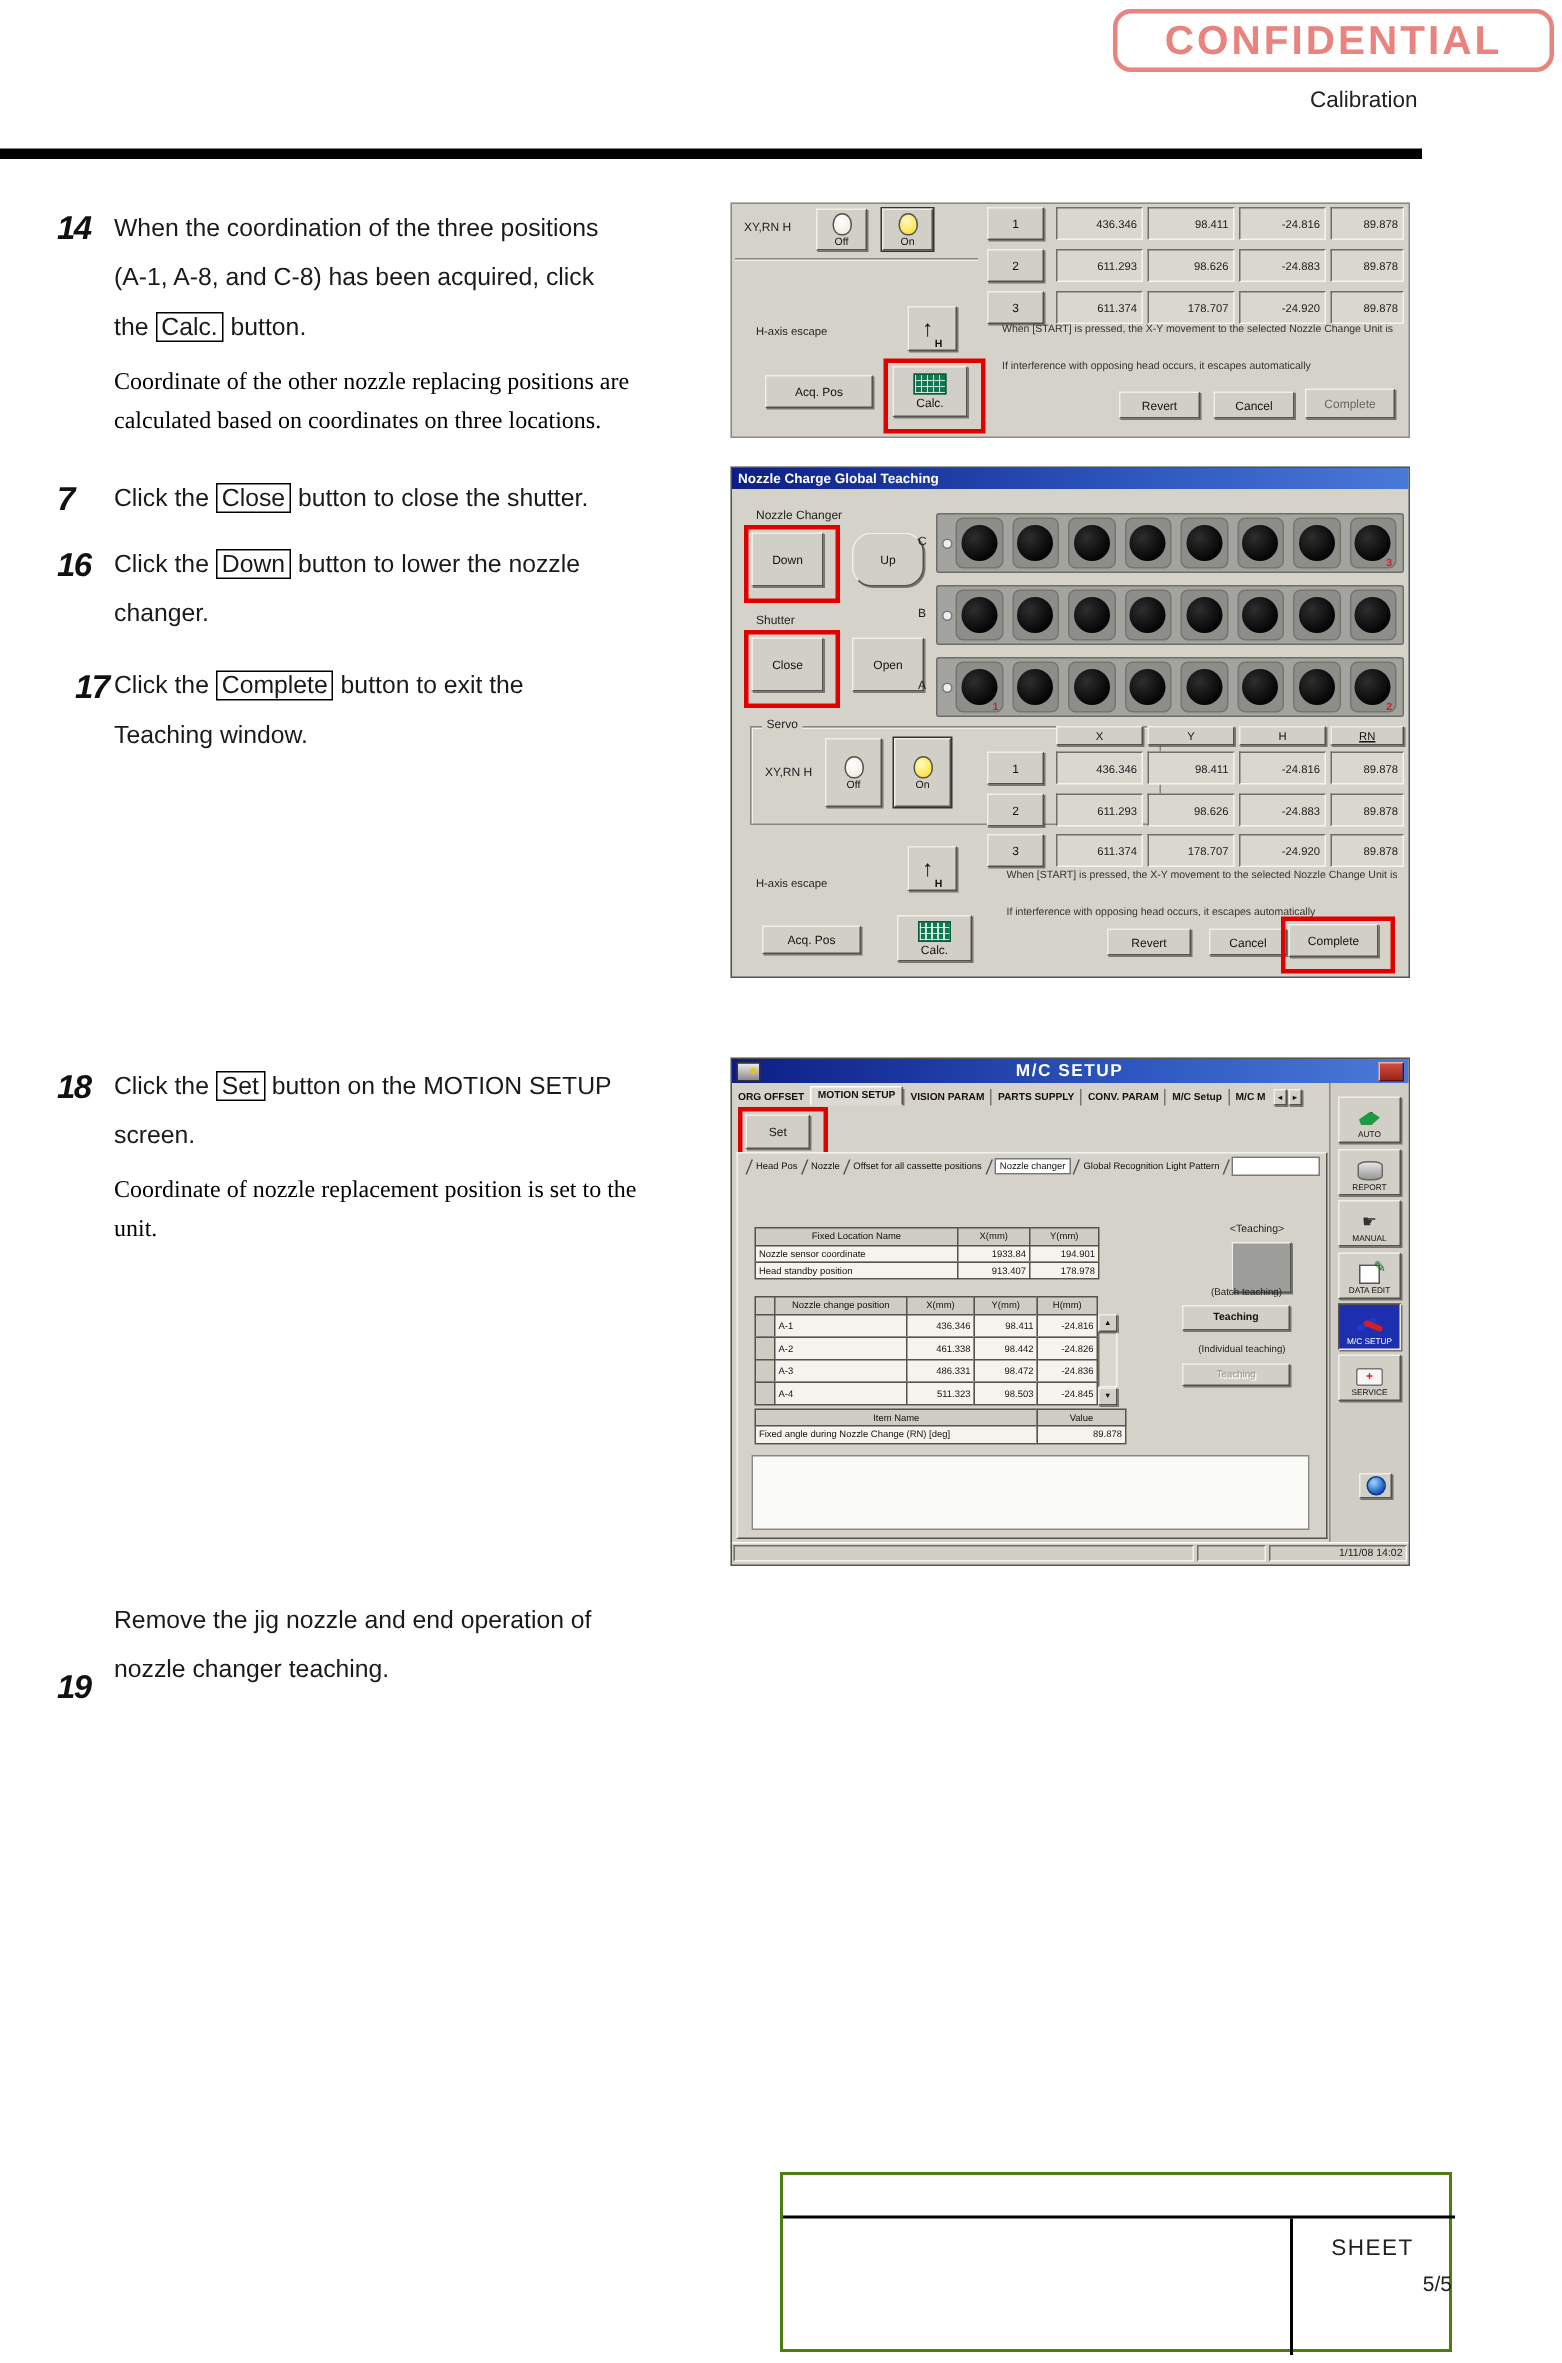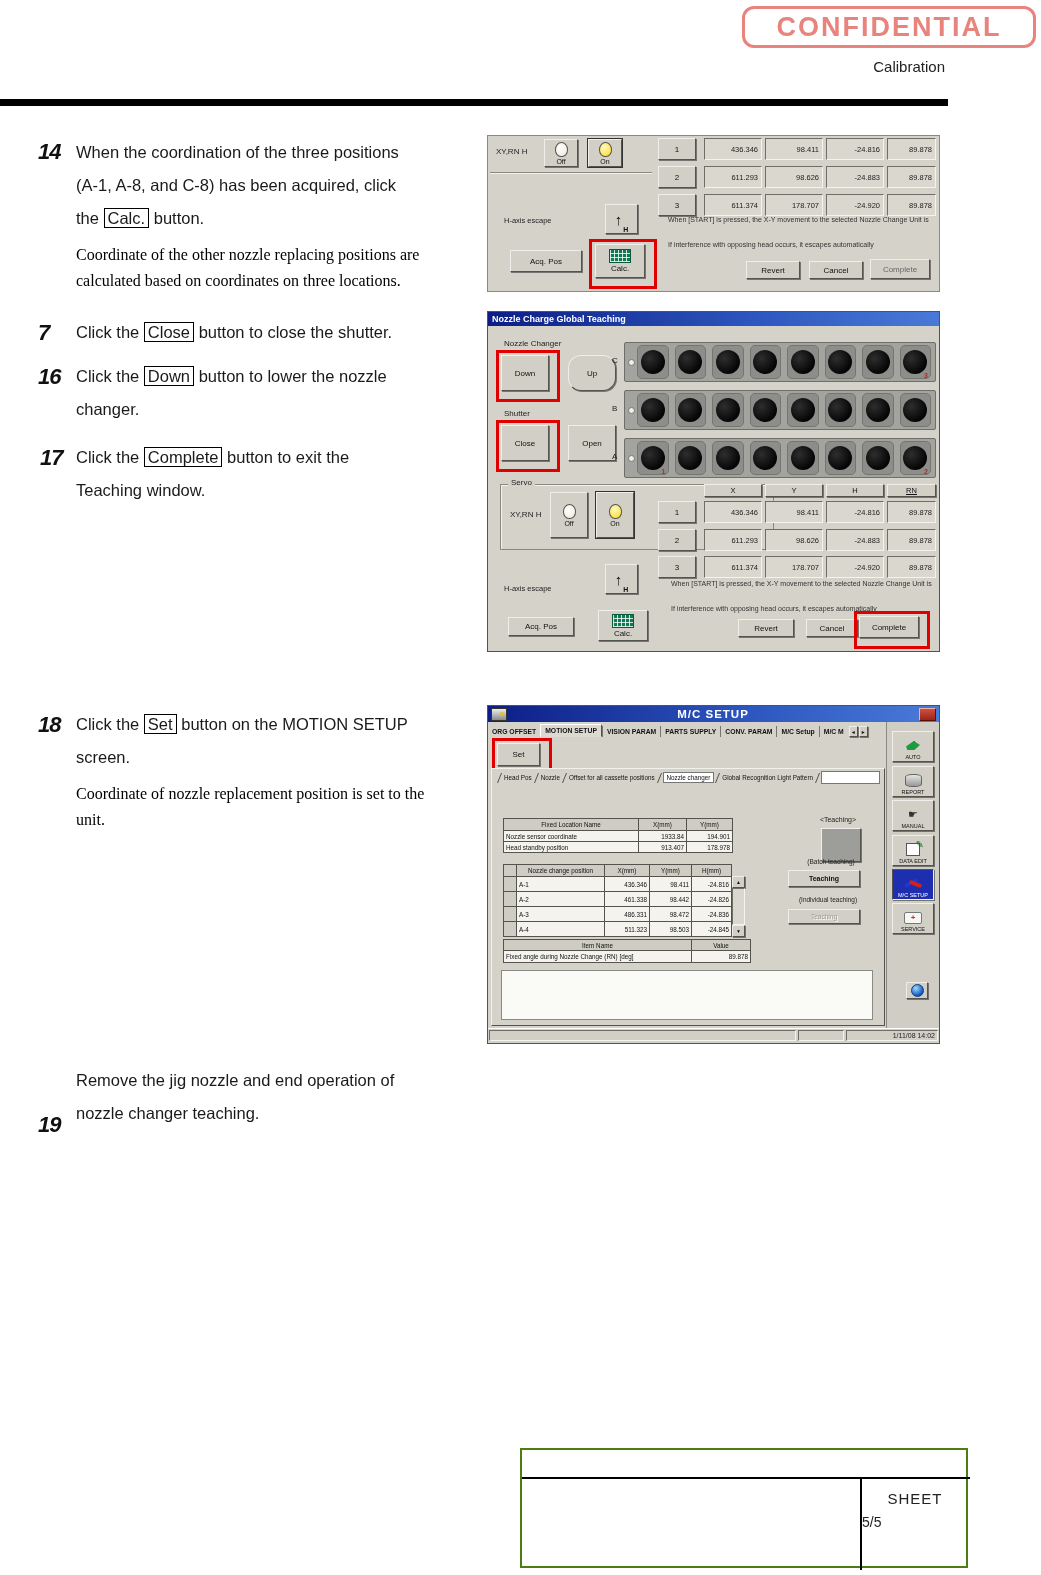--- a/index.html
+++ b/index.html
@@ -89,21 +89,21 @@
   .ticon{width:14px;height:11px;background:linear-gradient(#ececec,#8a8a8a);border:1px solid #333;position:relative;}
   .ticon::after{content:"";position:absolute;right:2px;top:3px;width:4px;height:4px;background:#e8c020;border-radius:50%;}
   .closebtn{background:linear-gradient(#d05040,#9a2418);border:1px solid;border-color:#f0b0a0 #5a1008 #5a1008 #f0b0a0;}
   .statusbar{background:#d2cfc6;border-top:1px solid #fff;display:flex;gap:2px;align-items:stretch;padding:1px 1px;box-sizing:border-box;}
   .statcell{border:1px solid;border-color:#6f6d66 #f4f3ef #f4f3ef #6f6d66;font-size:7px;display:flex;
             align-items:center;justify-content:flex-end;padding:0 2px;box-sizing:border-box;color:#222;}
 
   
   .sheet-outer{border:2px solid #4d7c0f;box-sizing:border-box;}
   .sheet-label{font-size:15px;letter-spacing:1px;color:#222;text-align:center;}
-  .sheet-val{font-size:14px;color:#222;text-align:left;}
+  .sheet-val{font-size:14px;color:#222;text-align:right;}
 </style>
 </head>
 <body>
 
 <div class="abs stamp">CONFIDENTIAL</div>
 <div class="abs section-hdr">Calibration</div>
 <div class="abs rule"></div>
 
 <div class="abs stepnum" style="left:38px;top:139px">14</div>
 <div class="abs stepline" style="left:76px;top:143px">When the coordination of the three positions</div>
@@ -112,21 +112,21 @@
 <div class="abs noteline" style="left:76px;top:246px">Coordinate of the other nozzle replacing positions are</div>
 <div class="abs noteline" style="left:76px;top:272px">calculated based on coordinates on three locations.</div>
 
 <div class="abs stepnum" style="left:38px;top:320px">7</div>
 <div class="abs stepline" style="left:76px;top:323px"><span>Click the </span><span class="kw">Close</span><span> button to close the shutter.</span></div>
 
 <div class="abs stepnum" style="left:38px;top:364px">16</div>
 <div class="abs stepline" style="left:76px;top:367px"><span>Click the </span><span class="kw">Down</span><span> button to lower the nozzle</span></div>
 <div class="abs stepline" style="left:76px;top:400px">changer.</div>
 
-<div class="abs stepnum" style="left:40px;top:445px">17</div>
+<div class="abs stepnum" style="left:50px;top:445px">17</div>
 <div class="abs stepline" style="left:76px;top:448px"><span>Click the </span><span class="kw">Complete</span><span> button to exit the</span></div>
 <div class="abs stepline" style="left:76px;top:481px">Teaching window.</div>
 
 <div class="abs stepnum" style="left:38px;top:712px">18</div>
 <div class="abs stepline" style="left:76px;top:715px"><span>Click the </span><span class="kw">Set</span><span> button on the MOTION SETUP</span></div>
 <div class="abs stepline" style="left:76px;top:748px">screen.</div>
 <div class="abs noteline" style="left:76px;top:785px">Coordinate of nozzle replacement position is set to the</div>
 <div class="abs noteline" style="left:76px;top:811px">unit.</div>
 
 <div class="abs stepnum" style="left:38px;top:1112px">19</div>

